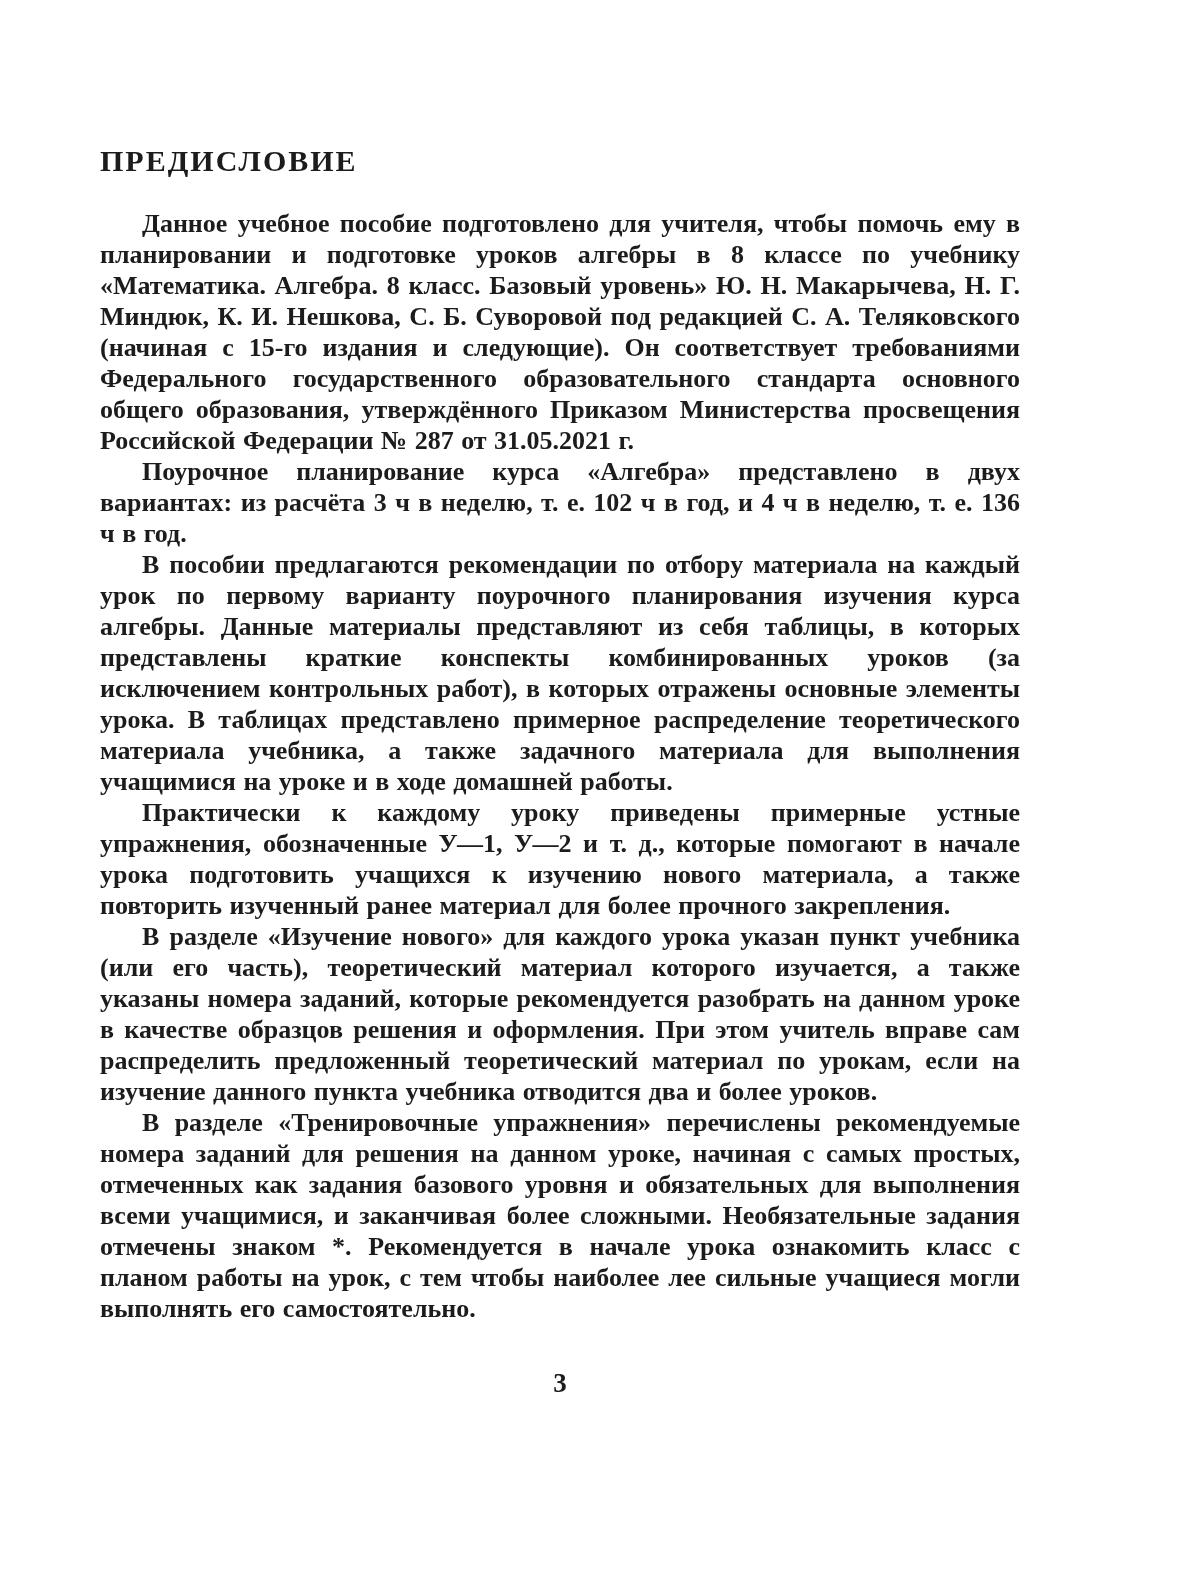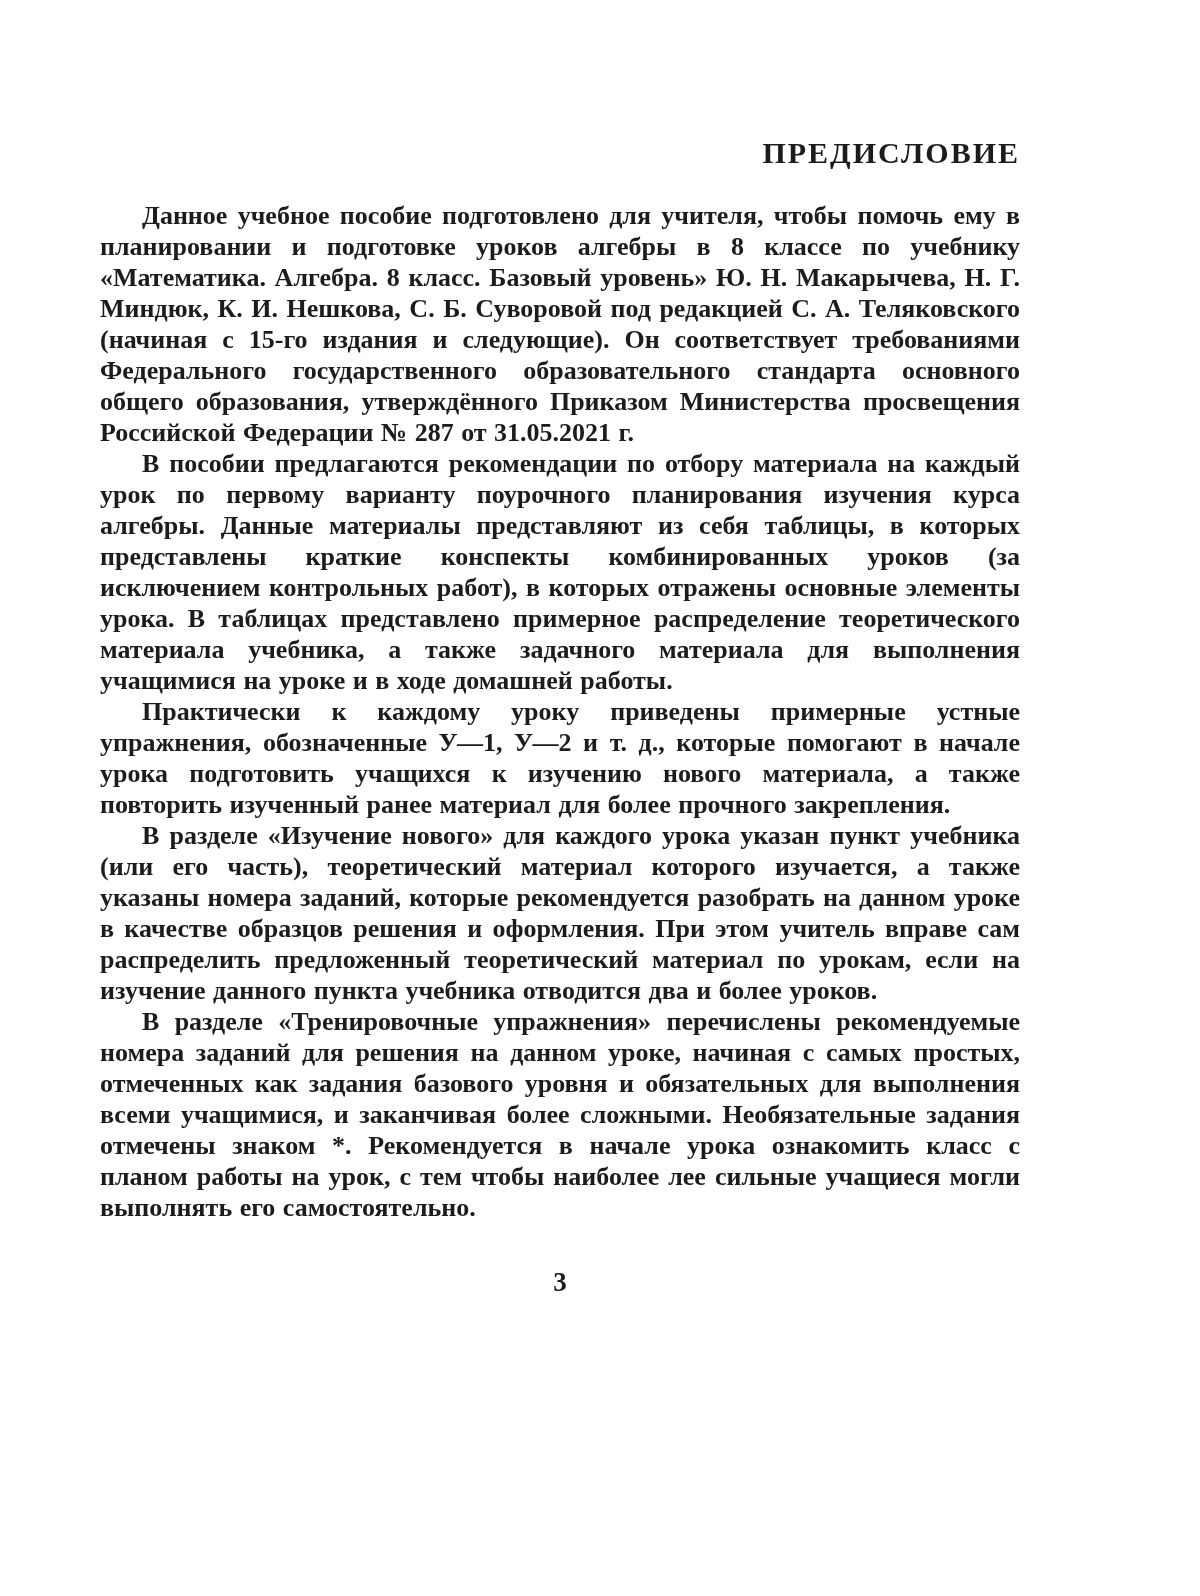--- a/index.html
+++ b/index.html
@@ -12,22 +12,22 @@
       width: 1200px;
       height: 1596px;
       margin: 0 auto;
       background: #ffffff;
       box-sizing: border-box;
       padding: 128px 180px 0 100px;
       color: #1c1c1c;
       font-family: "Liberation Serif", "DejaVu Serif", serif;
     }
     .title {
-      margin: 8px 0 30px 0;
-      text-align: right;
+      margin: 16px 0 30px 0;
+      text-align: left;
       font-size: 30px;
       font-weight: bold;
       letter-spacing: 2px;
       color: #1c1c1c;
     }
     .body-text p {
       margin: 0;
       font-size: 26px;
       font-weight: bold;
       line-height: 31px;
@@ -46,19 +46,20 @@
       color: #1c1c1c;
     }
   </style>
 </head>
 <body>
 
 <div class="page">
   <h1 class="title">ПРЕДИСЛОВИЕ</h1>
   <div class="body-text">
     <p>Данное учебное пособие подготовлено для учителя, чтобы помочь ему в планировании и подготовке уроков алгебры в 8 классе по учебнику «Математика. Алгебра. 8 класс. Базовый уровень» Ю. Н. Макарычева, Н. Г. Миндюк, К. И. Нешкова, С. Б. Суворовой под редакцией С. А. Теляковского (начиная с 15-го издания и следующие). Он соответствует требованиями Федерального государственного образовательного стандарта основного общего образования, утверждённого Приказом Министерства просвещения Российской Федерации № 287 от 31.05.2021 г.</p>
+    <p>Поурочное планирование курса «Алгебра» представлено в двух вариантах: из расчёта 3 ч в неделю, т. е. 102 ч в год, и 4 ч в неделю, т. е. 136 ч в год.</p>
     <p>В пособии предлагаются рекомендации по отбору материала на каждый урок по первому варианту поурочного планирования изучения курса алгебры. Данные материалы представляют из себя таблицы, в которых представлены краткие конспекты комбинированных уроков (за исключением контрольных работ), в которых отражены основные элементы урока. В таблицах представлено примерное распределение теоретического материала учебника, а также задачного материала для выполнения учащимися на уроке и в ходе домашней работы.</p>
     <p>Практически к каждому уроку приведены примерные устные упражнения, обозначенные У—1, У—2 и т. д., которые помогают в начале урока подготовить учащихся к изучению нового материала, а также повторить изученный ранее материал для более прочного закрепления.</p>
     <p>В разделе «Изучение нового» для каждого урока указан пункт учебника (или его часть), теоретический материал которого изучается, а также указаны номера заданий, которые рекомендуется разобрать на данном уроке в качестве образцов решения и оформления. При этом учитель вправе сам распределить предложенный теоретический материал по урокам, если на изучение данного пункта учебника отводится два и более уроков.</p>
     <p>В разделе «Тренировочные упражнения» перечислены рекомендуемые номера заданий для решения на данном уроке, начиная с самых простых, отмеченных как задания базового уровня и обязательных для выполнения всеми учащимися, и заканчивая более сложными. Необязательные задания отмечены знаком *. Рекомендуется в начале урока ознакомить класс с планом работы на урок, с тем чтобы наиболее лее сильные учащиеся могли выполнять его самостоятельно.</p>
   </div>
   <div class="page-number">3</div>
 </div>
 
 </body></html>

